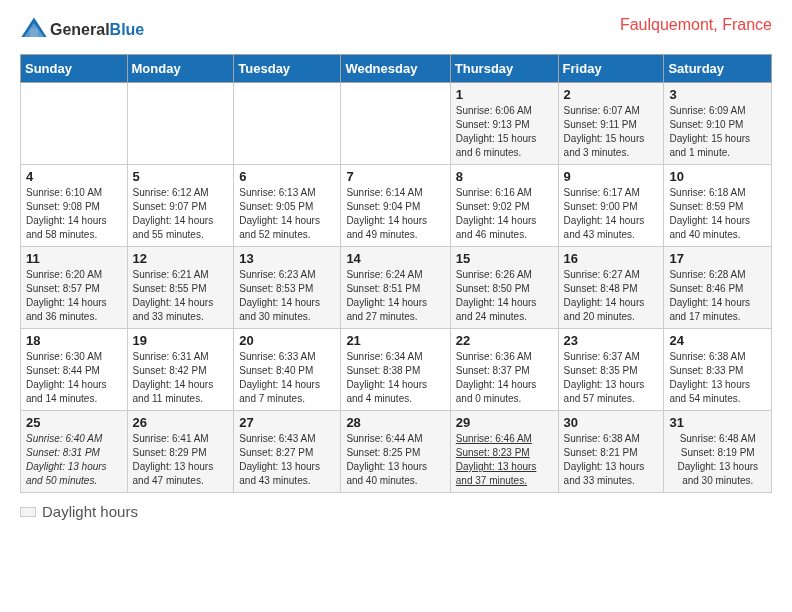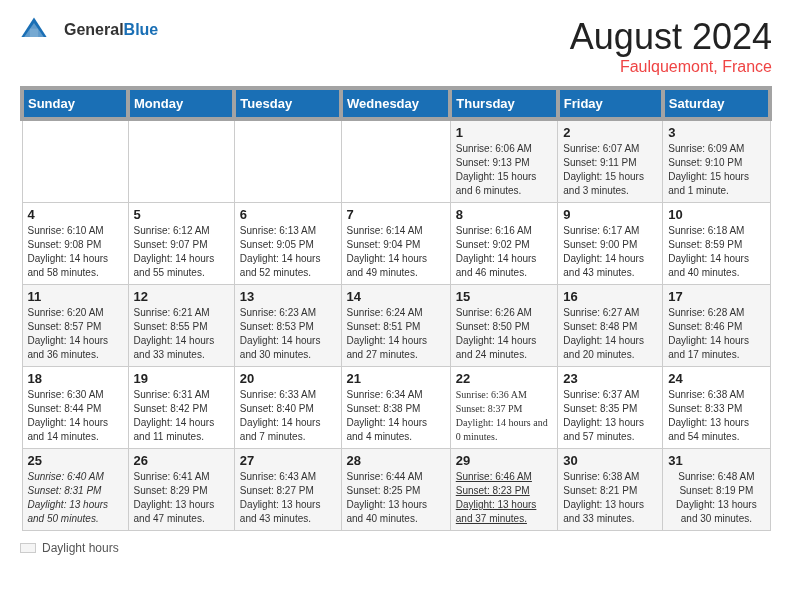--- a/index.html
+++ b/index.html
@@ -12,21 +12,21 @@
     }
     .header {
       display: flex;
       justify-content: space-between;
       align-items: flex-start;
       margin-bottom: 10px;
     }
     .logo {
       display: flex;
       align-items: center;
-      gap: 16px;
+      gap: 2px;
     }
     .logo-icon {
       width: 28px;
       height: 28px;
     }
     .title-block {
       text-align: right;
     }
     .month-year {
       font-size: 36px;
@@ -42,21 +42,21 @@
       border-collapse: collapse;
       font-size: 11px;
     }
     .calendar thead th {
       background-color: #1a6fb5;
       color: #fff;
       padding: 6px 4px;
       text-align: left;
       font-size: 13px;
       font-weight: bold;
-      border: 4px solid #a3a3a3;
+      border: 1px solid #a3a3a3;
     }
     .calendar tbody td {
       border: 1px solid #ccc;
       vertical-align: top;
       padding: 4px 5px;
       width: 113px;
       min-height: 70px;
       background: #fff;
     }
     .calendar tbody tr:nth-child(odd) td {
@@ -75,21 +75,21 @@
     .day-info {
       color: #333;
       font-size: 10px;
       line-height: 1.4;
     }
     .empty-cell {
       background: #fff !important;
     }
     .footer {
       margin-top: 10px;
-      font-size: 12px;
+      font-size: 15px;
       color: #555;
       display: flex;
       align-items: center;
       gap: 6px;
     }
     .daylight-box {
       width: 16px;
       height: 10px;
       background: #f5f5f5;
       border: 1px solid #ccc;
@@ -106,21 +106,20 @@
       <polygon points="20,10 34,30 6,30" fill="#fff" opacity="0.3"></polygon>
       <rect x="14" y="18" width="12" height="12" fill="#fff" opacity="0.15"></rect>
     </svg>
     <div>
       <div style="font-size:16px;font-weight:bold;color:#333;">
         <span>General</span><span style="color:#1a6fb5;">Blue</span>
       </div>
     </div>
   </div>
   <div class="title-block">
-    <div class="month-year">August 2024</div>
     <div class="location">Faulquemont, France</div>
   </div>
 </div>
 
 <table class="calendar">
   <thead>
     <tr>
     <th>Sunday</th>
         <th>Monday</th>
         <th>Tuesday</th>
@@ -263,21 +262,21 @@
 Daylight: 14 hours and 7 minutes.</div>
         </td>
         <td>
           <span class="day-num">21</span>
           <div class="day-info" style="white-space: pre-line;">Sunrise: 6:34 AM
 Sunset: 8:38 PM
 Daylight: 14 hours and 4 minutes.</div>
         </td>
         <td>
           <span class="day-num">22</span>
-          <div class="day-info" style="white-space: pre-line; font-family: Liberation Serif, serif;">Sunrise: 6:36 AM
+          <div class="day-info" style="white-space: pre-line;">Sunrise: 6:36 AM
 Sunset: 8:37 PM
 Daylight: 14 hours and 0 minutes.</div>
         </td>
         <td>
           <span class="day-num">23</span>
           <div class="day-info" style="white-space: pre-line;">Sunrise: 6:37 AM
 Sunset: 8:35 PM
 Daylight: 13 hours and 57 minutes.</div>
         </td>
         <td>

